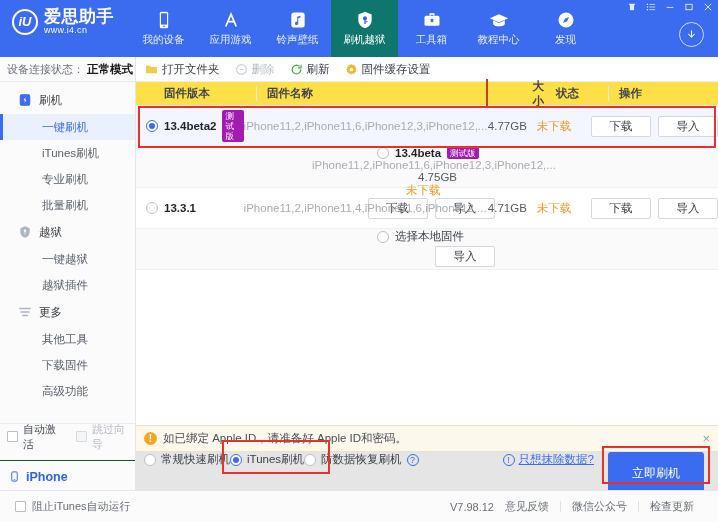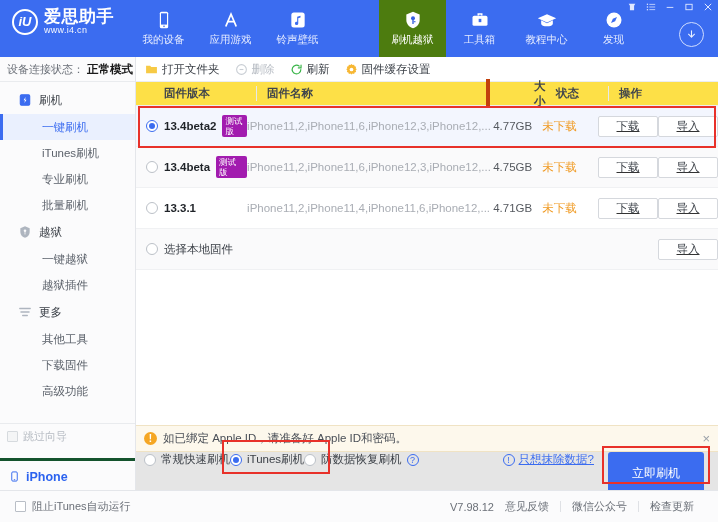--- a/index.html
+++ b/index.html
@@ -32,21 +32,21 @@
   .logo-text { color: #fff; line-height: 1.05; }
   .logo-title { font-size: 17px; font-weight: bold; letter-spacing: .5px; }
   .logo-sub { font-size: 9px; opacity: .95; letter-spacing: .3px; }
 
   .navtabs { position: absolute; left: 130px; top: 0; height: 57px; display: flex; }
   .navtab {
     width: 67px; height: 57px;
     display: flex; flex-direction: column; align-items: center; justify-content: center;
     color: #e6ecff; cursor: pointer; gap: 3px;
   }
-  .navtab.active { background: #4d7c0f; color: #ffffff; margin-left: 48px; }
+  .navtab.active { background: #0f766e; color: #ffffff; }
   .navtab .tlabel { font-size: 10.5px; }
   .navicon { width: 20px; height: 20px; display:block; }
 
   .wincontrols {
     position: absolute; right: 5px; top: 2px;
     display: flex; align-items: center; gap: 9px;
   }
   .wincontrols span {
     color: #dfe7ff; font-size: 11px; line-height: 11px; cursor: pointer;
     display: inline-flex; align-items: center; justify-content: center;
@@ -93,21 +93,21 @@
 
   .side-opts {
     position: absolute; left: 0; bottom: 41px; width: 100%;
     border-top: 1px solid #e9ebee;
     height: 26px; display: flex; align-items: center; gap: 10px;
     padding-left: 7px; font-size: 11px; color: #4a4f57;
   }
   .side-opts .disabled { color: #b7bcc3; }
   .device-row {
     position: absolute; left: 0; bottom: 6px; width: 100%;
-    border-top: 3px solid #14532d; padding-top: 8px;
+    border-top: 1px solid #14532d; padding-top: 8px;
     display: flex; align-items: center; gap: 6px; padding-left: 9px;
     color: #2b62ef; font-weight: bold; font-size: 12.5px; cursor: pointer;
   }
   .cb {
     width: 11px; height: 11px; border: 1px solid #b9bec6;
     background: #fff; border-radius: 1px; display: inline-block; flex: none;
   }
   .cb.dim { border-color: #d6dade; background: #f4f5f6; }
 
   
@@ -127,31 +127,31 @@
     height: 24px; display: flex; align-items: center;
     border-bottom: 1px solid #ebedf0;
     font-size: 11.5px; color: #40454c; font-weight: bold;
     background: #fde047;
   }
   .row {
     height: 41px; display: flex; align-items: center;
     font-size: 11.5px; border-bottom: 1px solid #f0f1f3;
     position: relative;
   }
-  .row.alt { background: #fafafb; }
+  .row.alt { background: #fafafb; flex-direction: column; }
   .row.sel { background: #f3f6fe; }
   .c-ver   { width: 120px; padding-left: 10px; display:flex; align-items:center; gap:6px; }
   .c-name  { width: 230px; color: #a9adb4; }
   .c-size  { width: 60px; text-align: right; color: #55595f; }
   .c-state { width: 62px; padding-left: 10px; color: #f09a22; }
-  .c-ops   { flex: 1; display: flex; align-items: center; gap: 0; padding-left: 8px; text-decoration: underline; }
+  .c-ops   { flex: 1; display: flex; align-items: center; gap: 7px; padding-left: 8px; }
 
   .h-ver   { width: 120px; padding-left: 28px; }
   .h-name  { width: 230px; border-left: 1px solid #e6e8eb; padding-left: 10px; }
-  .h-size  { width: 60px; text-align: right; border-left: 4px solid #c2410c; padding-right: 2px; padding-left: 44px;}
+  .h-size  { width: 60px; text-align: right; border-left: 2px solid #c2410c; padding-right: 2px; padding-left: 44px;}
   .h-state { width: 62px; padding-left: 10px; }
   .h-ops   { flex: 1; border-left: 1px solid #e6e8eb; padding-left: 10px; }
 
   .radio {
     width: 12px; height: 12px; border-radius: 50%;
     border: 1px solid #bcc1c8; background: #fff; flex: none;
     display: inline-flex; align-items: center; justify-content: center;
   }
   .radio.on { border-color: #3b6cf0; }
   .radio.on::after {
@@ -382,20 +382,24 @@
         </div>
       <div class="nav-child">
           <span>下载固件</span>
         </div>
       <div class="nav-child">
           <span>高级功能</span>
         </div>
     </div>
 
     <div class="side-opts">
+      <label class="ropt">
+        <span class="cb"></span>
+        <span>自动激活</span>
+      </label>
       <label class="ropt disabled">
         <span class="cb dim"></span>
         <span class="disabled">跳过向导</span>
       </label>
     </div>
 
     <div class="device-row">
       <svg width="11" height="15" viewBox="0 0 24 24" fill="none" stroke="#2b62ef" stroke-width="2">
           <rect x="6" y="2" width="12" height="20" rx="2.4"></rect>
           <path d="M10.5 19 H13.5"></path>

